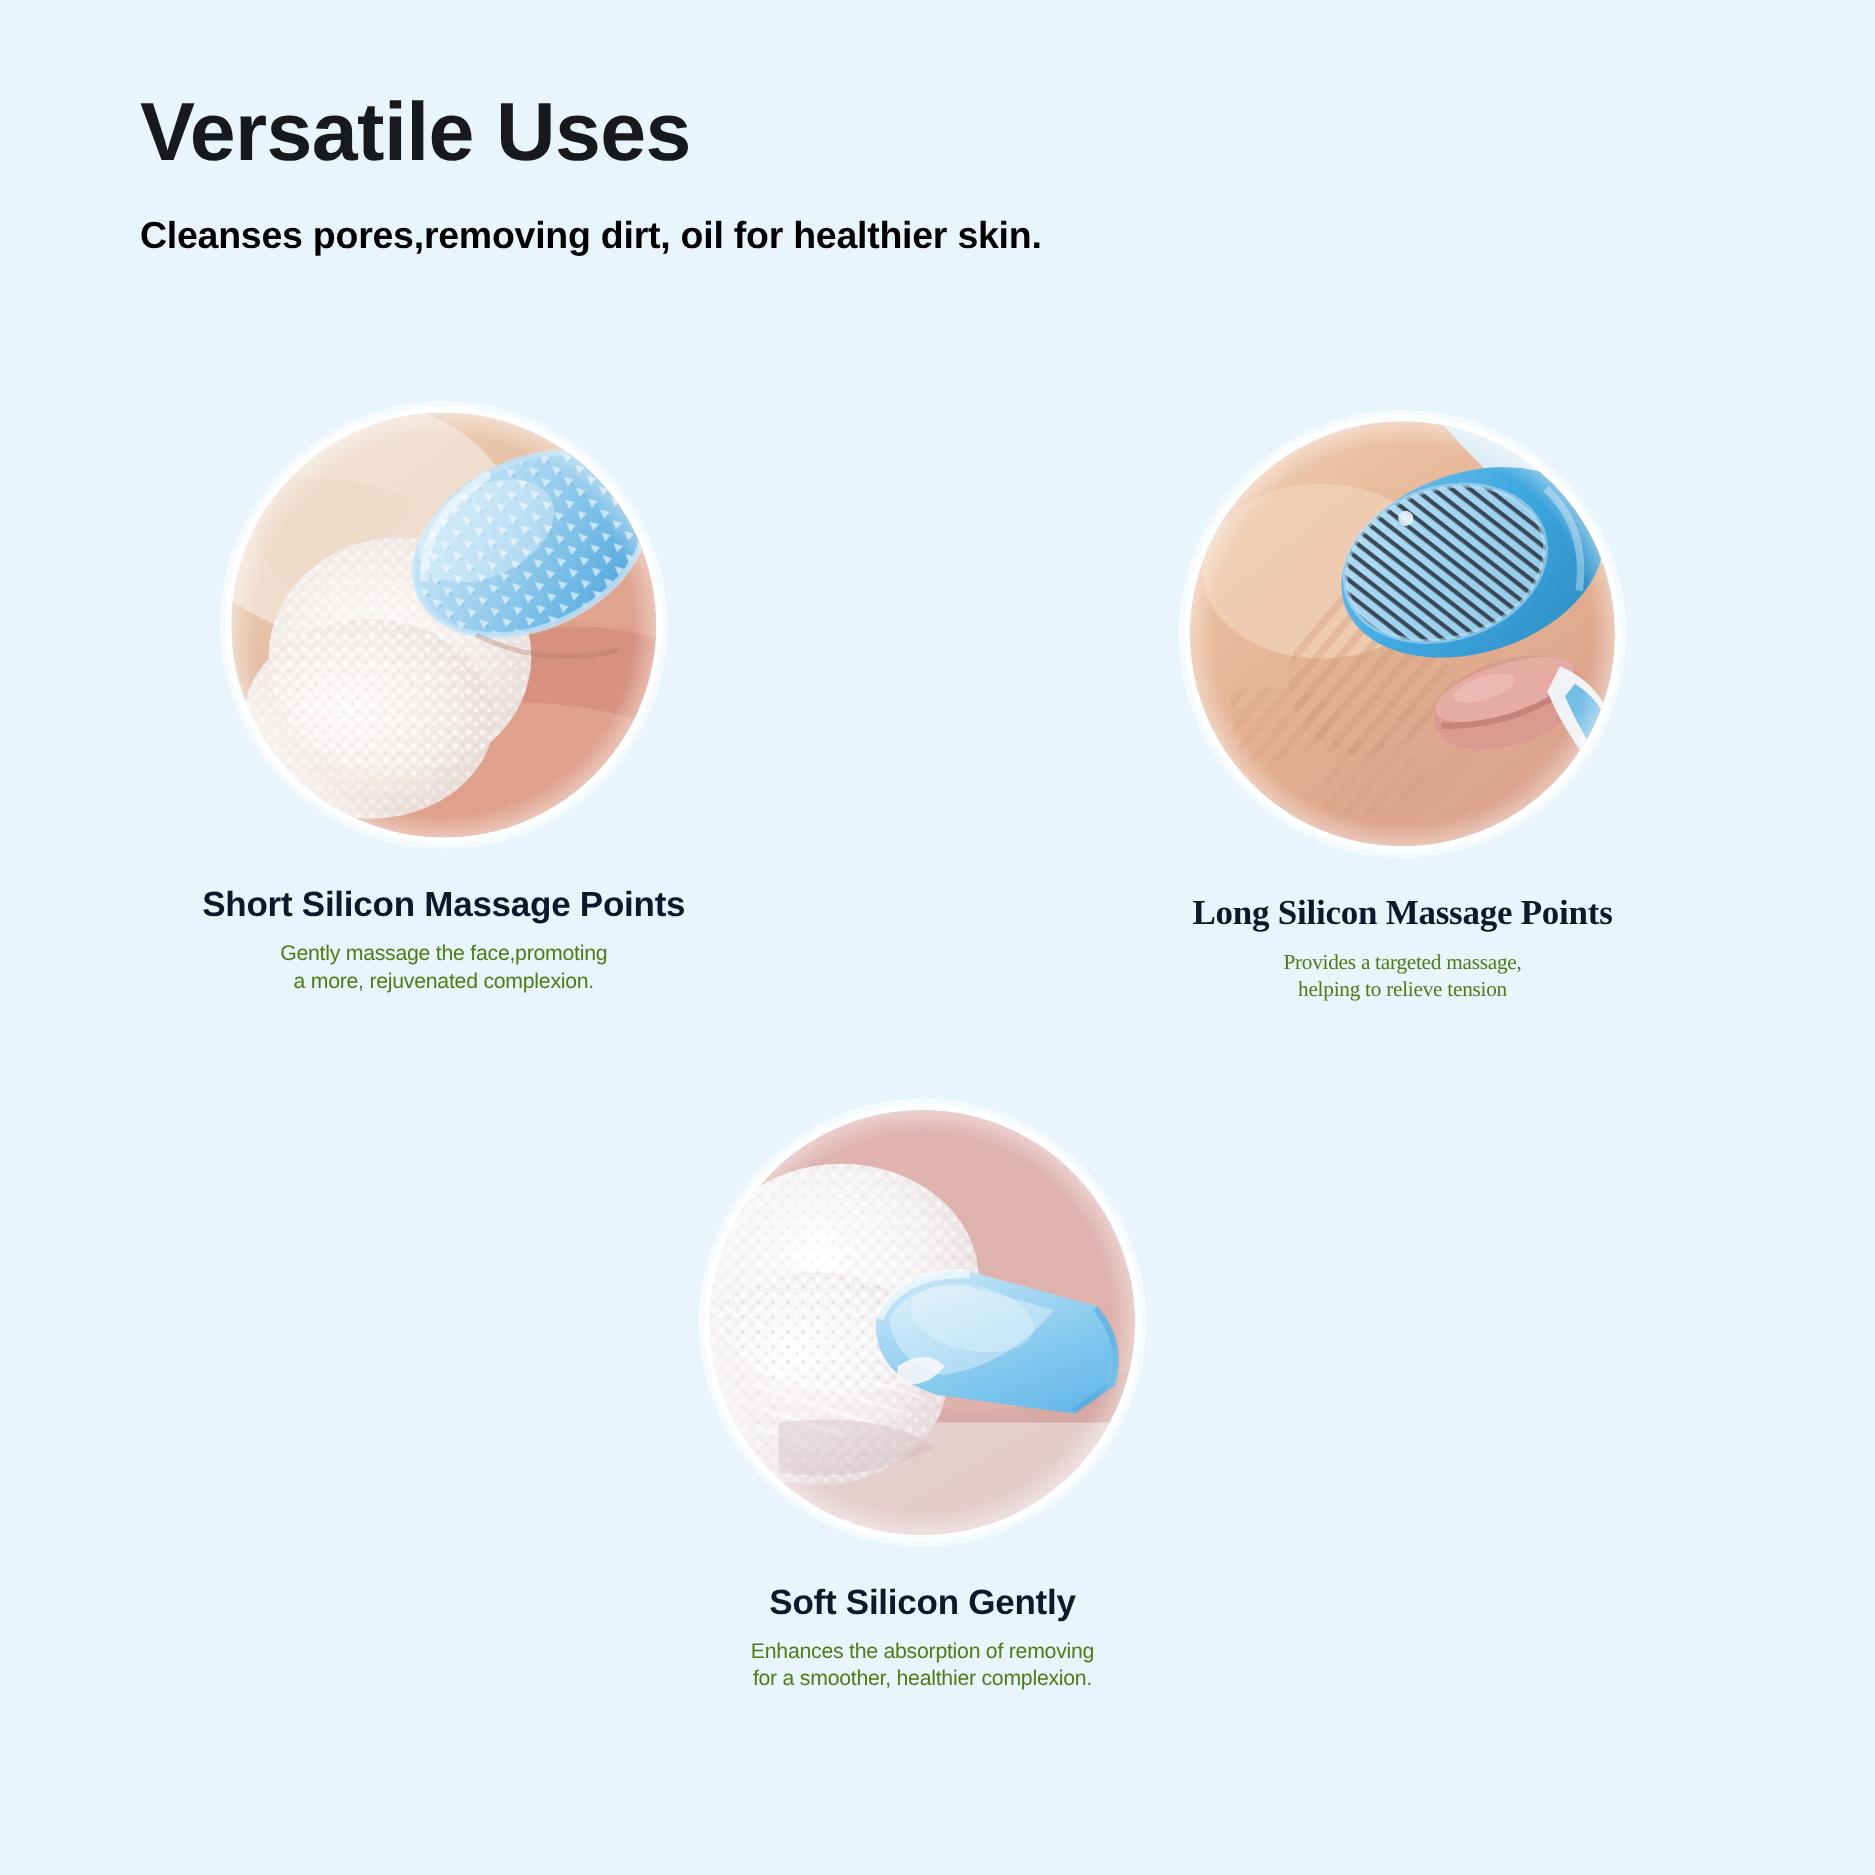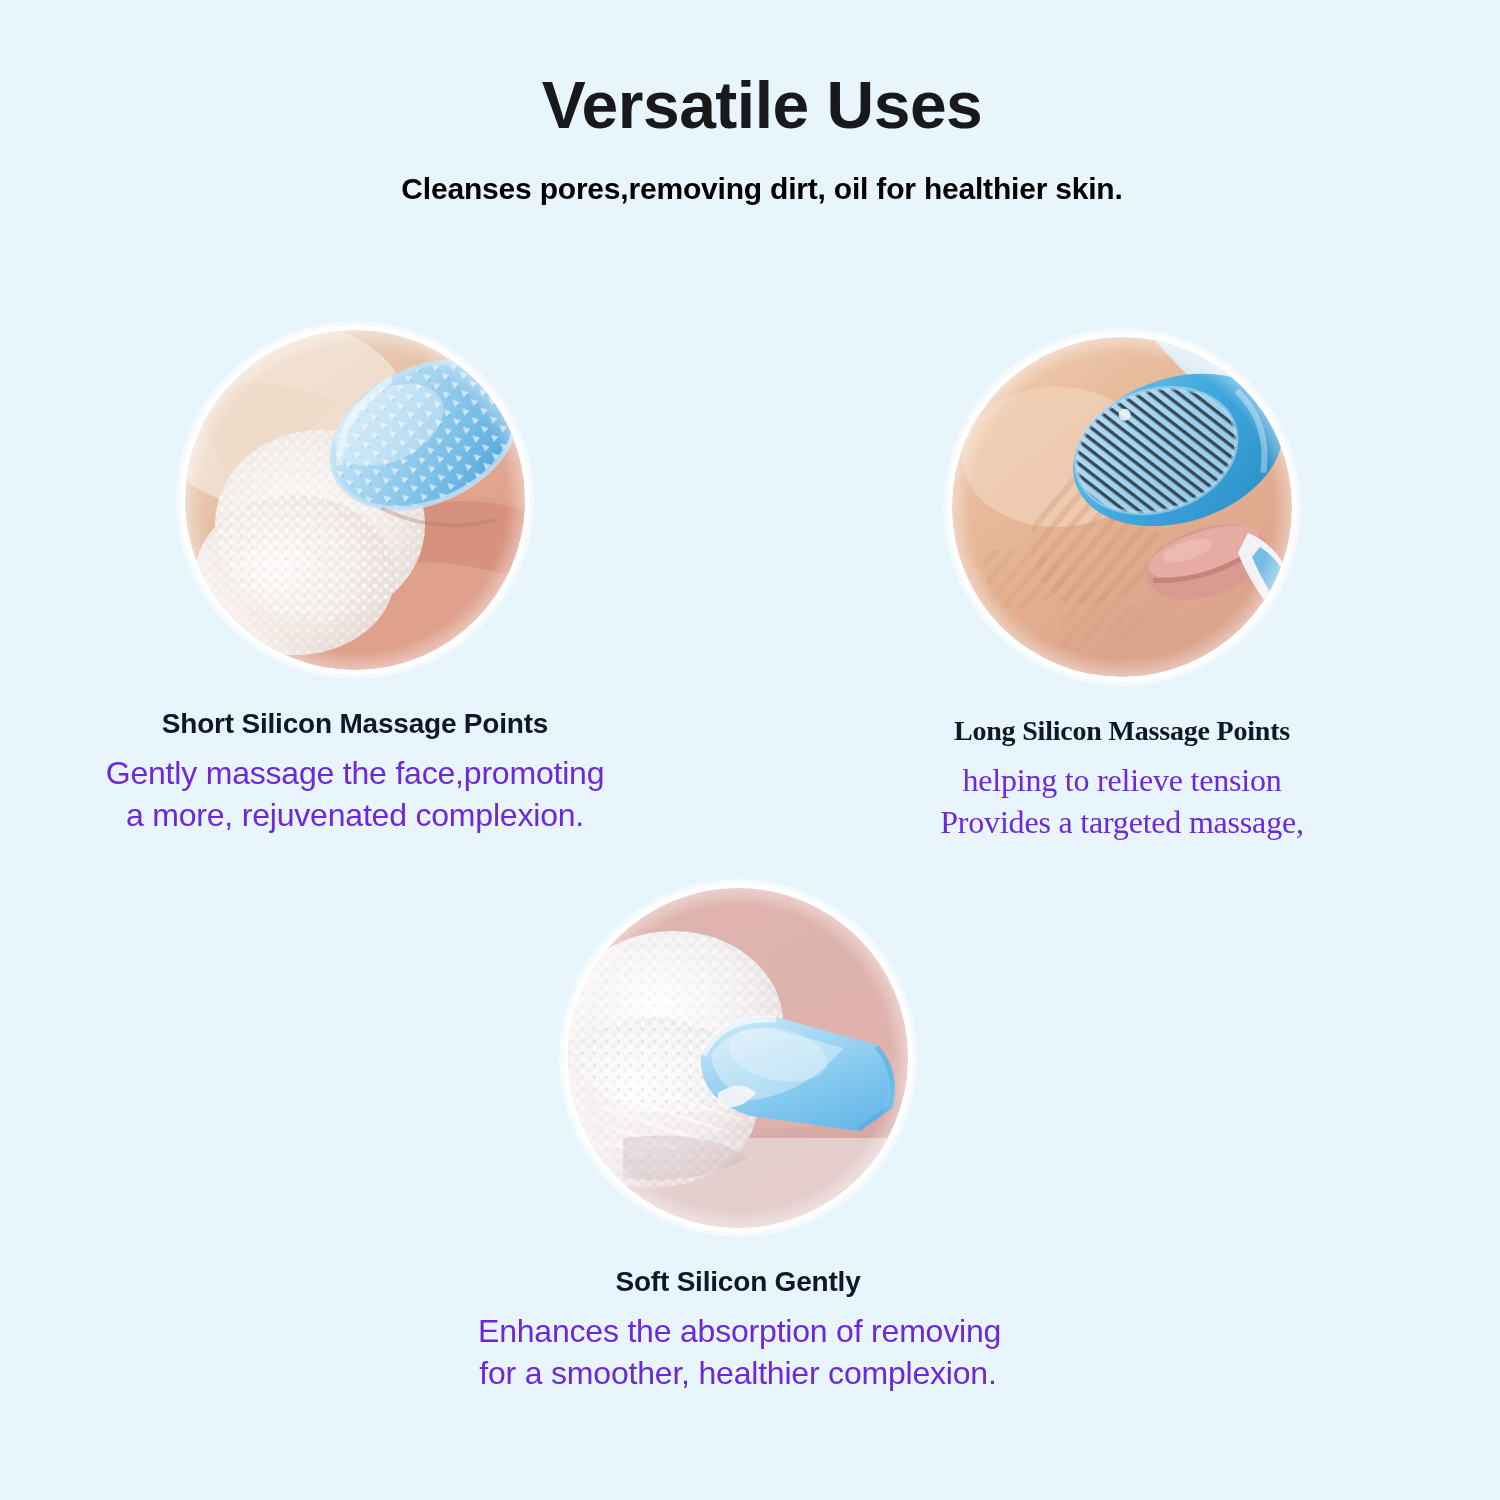--- a/index.html
+++ b/index.html
@@ -14,21 +14,20 @@
     overflow: hidden;
     position: relative;
   }
 
   
   .header {
     position: absolute;
     left: 112px;
     top: 72px;
     width: 1300px;
-    text-align: center;
   }
   .page-title {
     font-size: 66px;
     font-weight: bold;
     color: #17191c;
     letter-spacing: -0.5px;
     line-height: 1.0;
     margin: 0;
     white-space: nowrap;
   }
@@ -92,23 +91,23 @@
   .feature-title {
     font-size: 28px;
     font-weight: bold;
     color: #0f172a;
     letter-spacing: -0.2px;
     margin: 0;
     padding-top: 38px;
     white-space: nowrap;
   }
   .feature-desc {
-    font-size: 32px;
+    font-size: 17px;
     font-weight: normal;
-    color: #6d28d9;
+    color: #4d7c0f;
     letter-spacing: -0.2px;
     line-height: 1.32;
     margin: 0;
     padding-top: 12px;
   }
   .feature-desc span { display: block; white-space: nowrap; }
 </style>
 </head>
 <body>
 
@@ -246,22 +245,22 @@
 
           <path d="M296 196 Q330 210 340 248 L340 300 Q300 252 286 216 Z" fill="#f2f7fb" opacity="0.95"></path>
           <path d="M308 210 Q336 228 340 262 L340 292 Q312 248 300 220 Z" fill="#55b0e2" opacity="0.8"></path>
         </g>
       </svg>
     </div>
     <div class="photo-halo"></div>
   </div>
   <h2 class="feature-title">Long Silicon Massage Points</h2>
   <p class="feature-desc">
+    <span>Provides a targeted massage,</span>
     <span>helping to relieve tension</span>
-    <span>Provides a targeted massage,</span>
   </p>
 </div>
 
 <div class="feature feature-bottom">
   <div class="photo-wrap">
     <div class="photo">
       <svg viewBox="0 0 340 340" xmlns="http://www.w3.org/2000/svg">
         <defs>
           <clipPath id="c3">
               <circle cx="170" cy="170" r="170"></circle>

